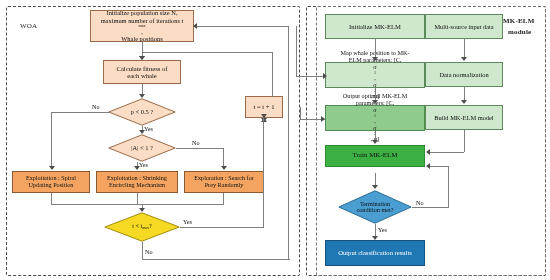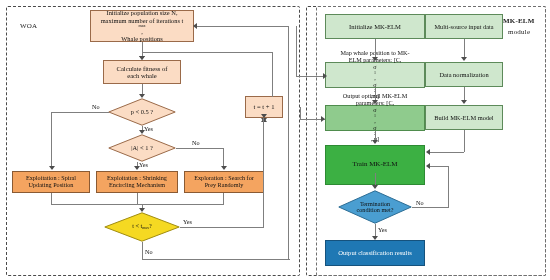--- a/index.html
+++ b/index.html
@@ -46,21 +46,21 @@
 </head>
 <body>
 
 <div id="stage">
 
   <div class="group" style="left:6px;top:6px;width:292px;height:268px;"></div>
   <div class="group-label" style="left:20px;top:22px;">WOA</div>
 
   <div class="group" style="left:306px;top:6px;width:238px;height:268px;"></div>
   <div class="group-label" style="left:503px;top:17px;font-weight:bold;">MK-ELM</div>
-  <div class="group-label" style="left:508px;top:28px;font-weight:normal;">module</div>
+  <div class="group-label" style="left:508px;top:28px;font-weight:bold;">module</div>
 
   <div class="group" style="left:316px;top:6px;width:228px;height:268px;border-color:#6f6f6f;border-width:1.2px;"></div>
 
   <div class="node n-orange-l" style="left:90px;top:10px;width:104px;height:32px;font-size:6.4px;">
     <span>
       <span>Initialize population size N,</span>
       <span style="display:block;">
         <span>maximum number of iterations t</span>
           <span class="sub">max</span>
           <span> ,</span>
@@ -161,21 +161,21 @@
   </div>
 
   <div class="node n-green-l" style="left:425px;top:62px;width:78px;height:25px;font-size:6.4px;">
     <span>Data normalization</span>
   </div>
 
   <div class="node n-green-l" style="left:425px;top:105px;width:78px;height:25px;font-size:6.4px;">
     <span>Build MK-ELM model</span>
   </div>
 
-  <div class="node n-green-d" style="left:325px;top:145px;width:100px;height:40px;font-size:7px;">
+  <div class="node n-green-d" style="left:325px;top:145px;width:100px;height:22px;font-size:7px;">
     <span>Train MK-ELM</span>
   </div>
 
   <div class="dia" style="left:338px;top:190px;width:74px;height:34px;font-size:6.2px;">
     <svg viewBox="0 0 74 34" preserveAspectRatio="none">
       <polygon points="37,0.8 73.2,17 37,33.2 0.8,17" fill="#4a9ed1" stroke="#2d6d94" stroke-width="1"></polygon>
     </svg>
     <div class="txt">
       <span style="display:block;">Termination</span>
       <span style="display:block;">condition met?</span>

